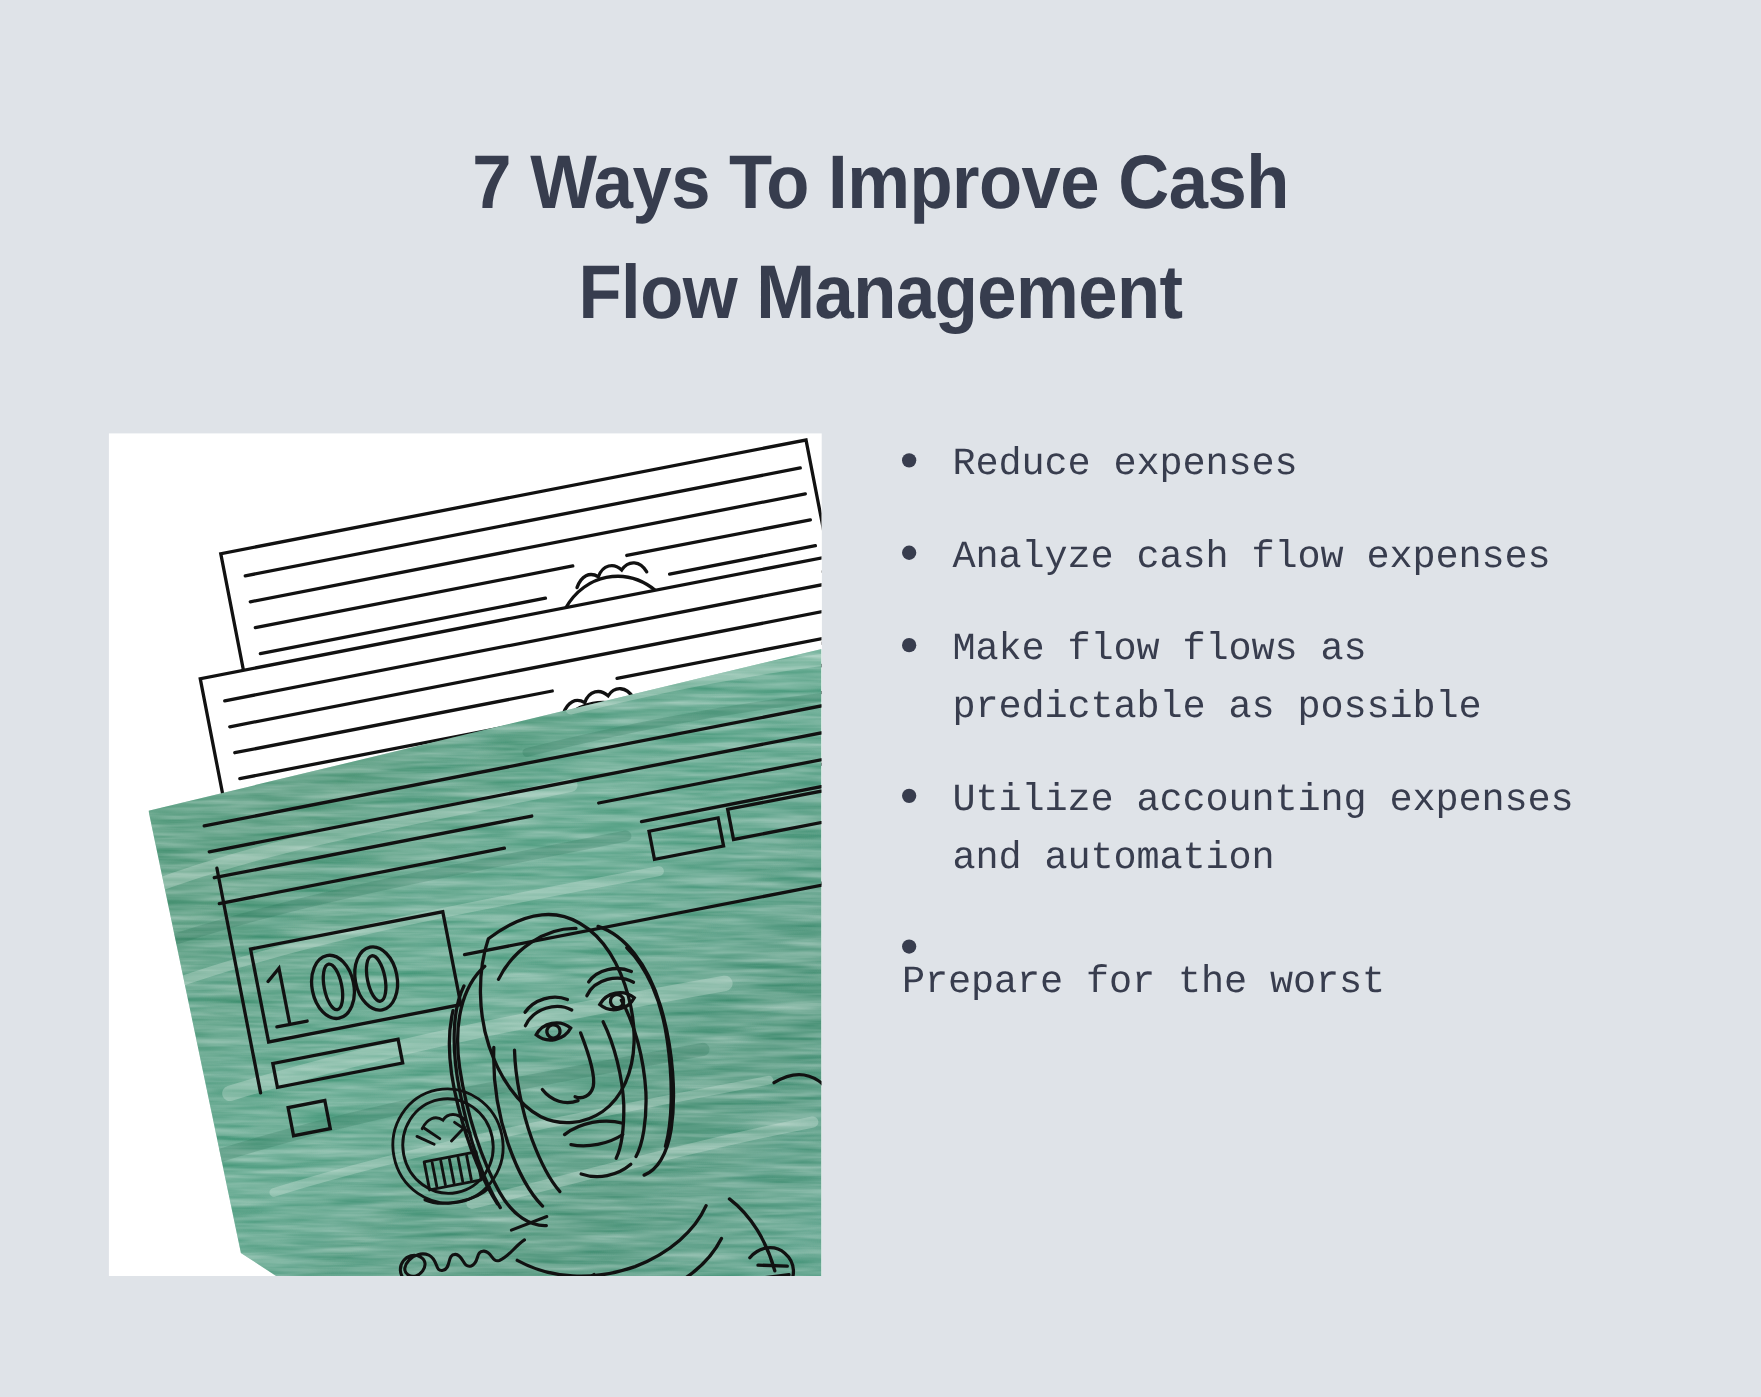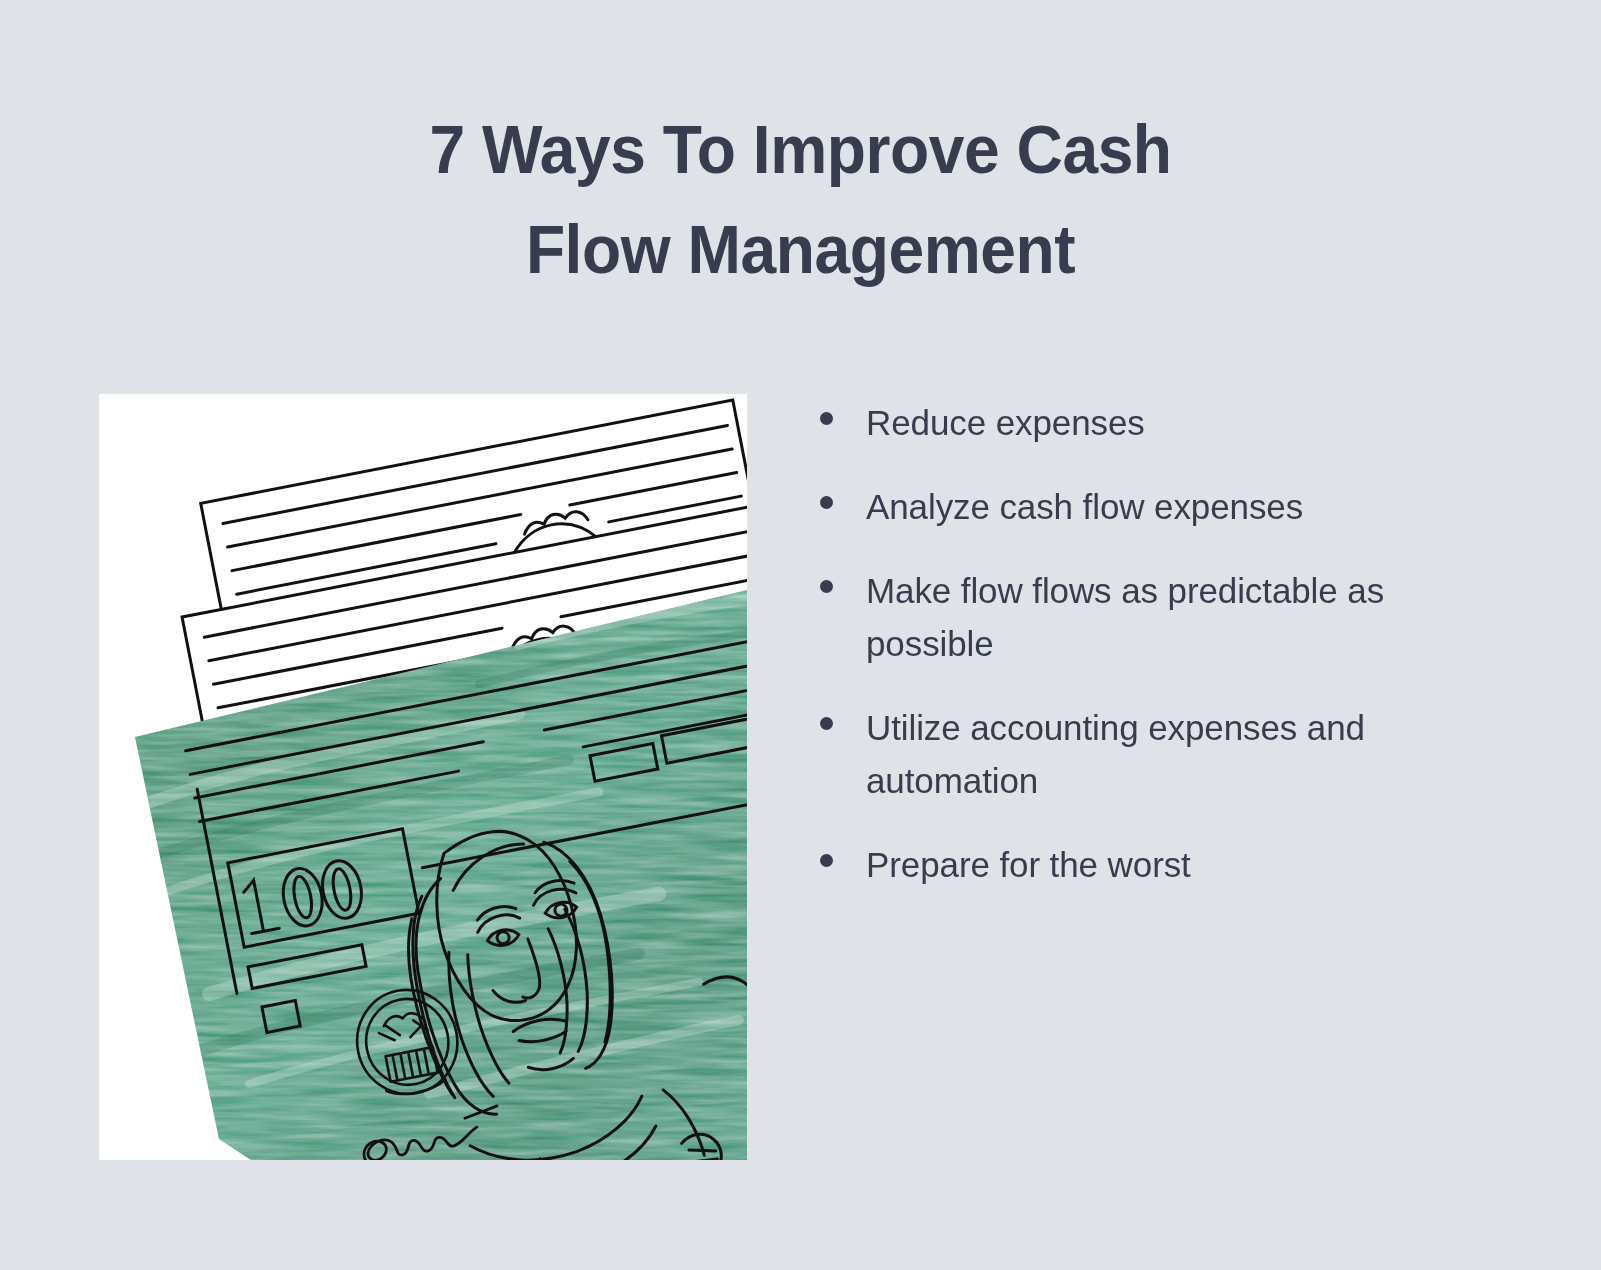--- a/index.html
+++ b/index.html
@@ -20,21 +20,21 @@
     position: relative;
     width: 1601px;
     height: 1270px;
     background: #dfe3e8;
   }
 
   
   .title-block {
     position: absolute;
     left: 0;
-    top: 100px;
+    top: 116px;
     width: 1601px;
     text-align: center;
   }
   .title-line {
     display: block;
     font-family: "Liberation Sans", sans-serif;
     font-weight: bold;
     font-size: 69px;
     line-height: 100px;
     letter-spacing: -0.5px;
@@ -65,34 +65,34 @@
     top: 396px;
     width: 640px;
     list-style: none;
   }
   .tip-item {
     position: relative;
     display: flex;
     align-items: flex-start;
     margin-bottom: 31px;
   }
-  .tip-item:last-child { margin-bottom: 0; }
+  .tip-item:last-child { margin-bottom: 0; flex-direction: column; }
 
   .tip-bullet {
     flex: 0 0 auto;
     width: 13px;
     height: 13px;
     border-radius: 50%;
     background: #383d4e;
     margin-top: 16px;
     margin-right: 33px;
   }
   .tip-text {
     flex: 1 1 auto;
-    font-family: Liberation Sans, sans-serif;
+    font-family: Liberation Mono, monospace;
     font-size: 35px;
     line-height: 53px;
     color: #383d4e;
     letter-spacing: -0.1px;
   }
 </style>
 </head>
 <body>
 
 <div id="infographic">

